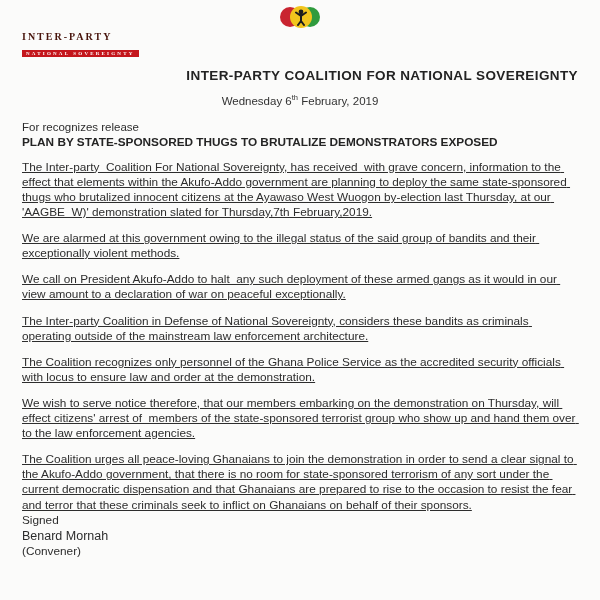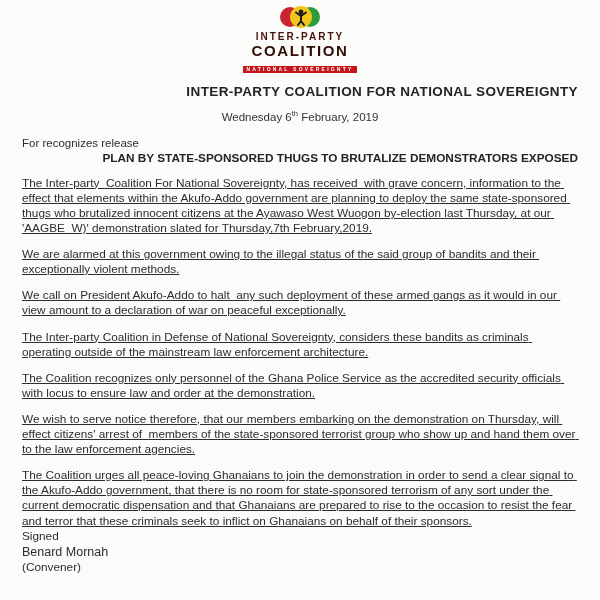--- a/index.html
+++ b/index.html
@@ -6,39 +6,39 @@
   body {
     width: 600px; height: 600px;
     background: #fbfbfa;
     font-family: "Liberation Sans", sans-serif;
     color: #2d2d2d;
     overflow: hidden;
   }
   .page { padding: 6px 22px 0 22px; box-sizing: border-box; width: 600px; height: 600px; }
 
   
-  .logo { text-align: center; line-height: 1; }
+  .logo { text-align: left; line-height: 1; font-family: Liberation Serif, serif; }
   .emblem { position: relative; width: 48px; height: 24px; margin: 0 auto 2px auto; }
   .emblem .blob { position: absolute; top: 1px; width: 20px; height: 20px; border-radius: 50%; }
   .emblem .blob.red   { left: 4px;  background: #c92430; }
   .emblem .blob.green { right: 4px; background: #2f9b3d; }
   .emblem .blob.yellow{ left: 14px; top: 0; width: 22px; height: 22px; background: #f2c51d; z-index: 2; }
   .emblem svg { position: absolute; left: 18px; top: 2px; z-index: 3; }
   .logo-line1 { font-size: 10px; font-weight: bold; color: #47130b; letter-spacing: 2px; margin-top: 1px; }
   .logo-line2 { font-size: 15px; font-weight: bold; color: #2e0c06; letter-spacing: 1.6px; margin-top: 1px; }
   .logo-banner { display: inline-block; background: #c4161c; color: #ffffff; font-size: 5px;
                  font-weight: bold; letter-spacing: 2.2px; padding: 1.5px 4px 1px 4px; margin-top: 1px; }
 
   
   .doc-title { text-align: right; font-weight: bold; font-size: 13.5px; letter-spacing: 0.4px;
                color: #232323; margin-top: 10px; }
   .date-line { text-align: center; font-size: 11.5px; margin-top: 10px; color: #333; white-space: pre; }
   .date-line sup { font-size: 7.5px; }
   .release-line { font-size: 11.5px; margin-top: 14px; }
-  .headline { font-size: 11.8px; font-weight: bold; text-align: right; margin-top: 2px; color: #242424; }
+  .headline { font-size: 11.8px; font-weight: bold; text-align: left; margin-top: 2px; color: #242424; }
 
   
   .para { font-size: 11.8px; line-height: 1.28; margin: 11px 0 0 0; white-space: pre-wrap;
           text-align: left; color: #2d2d2d; text-decoration: underline; }
 
   
   .sig { margin-top: 0; }
   .sig-line { font-size: 11.8px; line-height: 1.3; }
   .sig-name { font-size: 12.5px; line-height: 1.3; }
 </style>
@@ -51,21 +51,20 @@
     <div class="emblem">
       <div class="blob red"></div>
       <div class="blob yellow"></div>
       <div class="blob green"></div>
       <svg width="14" height="18" viewBox="0 0 14 18">
         <circle cx="7" cy="4" r="2.4" fill="#1d1d1d"></circle>
         <path d="M7 6 L7 13 M7 8 L2 4.5 M7 8 L12 4.5 M7 13 L4 17 M7 13 L10 17" stroke="#1d1d1d" stroke-width="2" fill="none" stroke-linecap="round"></path>
       </svg>
     </div>
     <div class="logo-line1">INTER-PARTY</div>
-    <div class="logo-line2">COALITION</div>
     <div><span class="logo-banner">NATIONAL SOVEREIGNTY</span></div>
   </div>
 
   <div class="doc-title">INTER-PARTY COALITION FOR NATIONAL SOVEREIGNTY</div>
 
   <div class="date-line"><span>Wednesday 6</span><sup>th</sup><span> February, 2019</span></div>
 
   <div class="release-line">For recognizes release</div>
 
   <div class="headline">PLAN BY STATE-SPONSORED THUGS TO BRUTALIZE DEMONSTRATORS EXPOSED</div>

